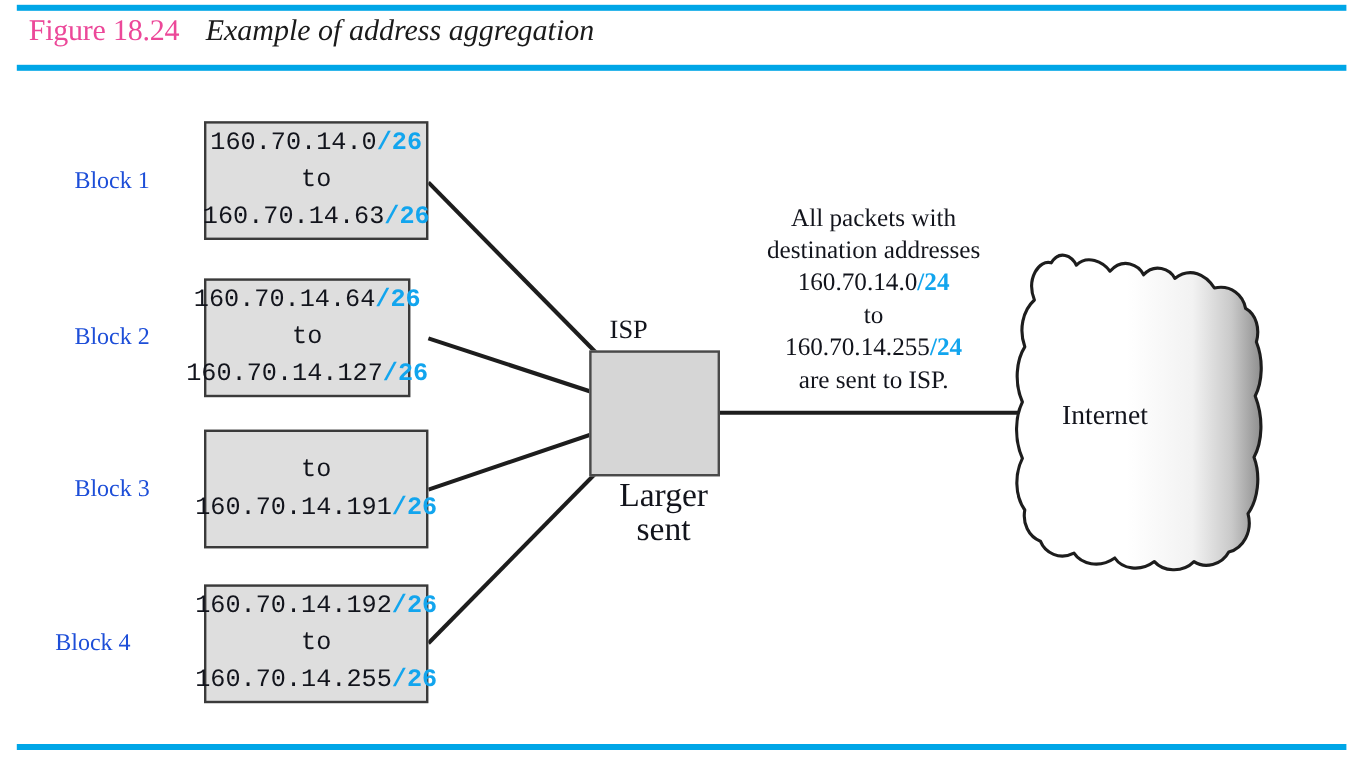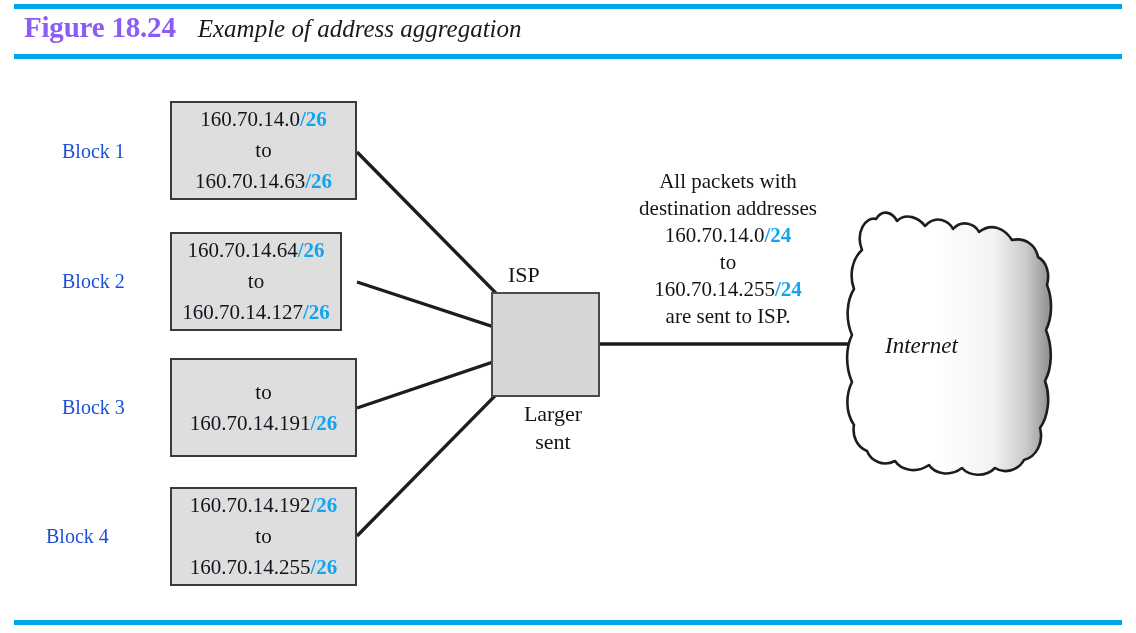--- a/index.html
+++ b/index.html
@@ -31,23 +31,23 @@
   #rule-bottom { top: 620px; height: 5px; }
 
   #figure-caption {
     position: absolute;
     left: 24px;
     top: 13px;
     white-space: nowrap;
     line-height: 1;
   }
   #figure-caption .fig-label {
-    font-weight: bold;
-    font-size: 29px;
-    color: #8b5cf6;
+    font-weight: normal;
+    font-size: 25px;
+    color: #ec4899;
     letter-spacing: -0.2px;
   }
   #figure-caption .fig-title {
     font-style: italic;
     font-size: 25px;
     color: #1a1a1a;
     margin-left: 22px;
   }
   .cidr-blue { color: #12a5ee; font-weight: bold; }
 
@@ -58,20 +58,21 @@
     background: #dedede;
     border: 2px solid #3a3a3a;
     display: flex;
     flex-direction: column;
     align-items: center;
     justify-content: center;
     text-align: center;
     line-height: 31px;
     font-size: 21px;
     color: #12141c;
+    font-family: Liberation Mono, monospace;
   }
   .block-box > div { white-space: nowrap; }
 
   .block-label {
     position: absolute;
     font-size: 20px;
     color: #1d4ed8;
     white-space: nowrap;
   }
 
@@ -92,21 +93,21 @@
     top: 262px;
     font-size: 22px;
     color: #12141c;
   }
   #larger-block-label {
     position: absolute;
     left: 508px;
     top: 400px;
     width: 90px;
     text-align: center;
-    font-size: 22px;
+    font-size: 28px;
     line-height: 28px;
     color: #12141c;
   }
   #larger-block-label div { white-space: nowrap; }
 
   
   #isp-annotation {
     position: absolute;
     left: 600px;
     top: 168px;
@@ -118,21 +119,20 @@
   }
   #isp-annotation div { white-space: nowrap; }
 
   
   #internet-label {
     position: absolute;
     left: 885px;
     top: 333px;
     font-size: 23px;
     color: #12141c;
-    font-style: italic;
   }
 
   svg.layer {
     position: absolute;
     left: 0;
     top: 0;
     width: 1136px;
     height: 633px;
     pointer-events: none;
   }

